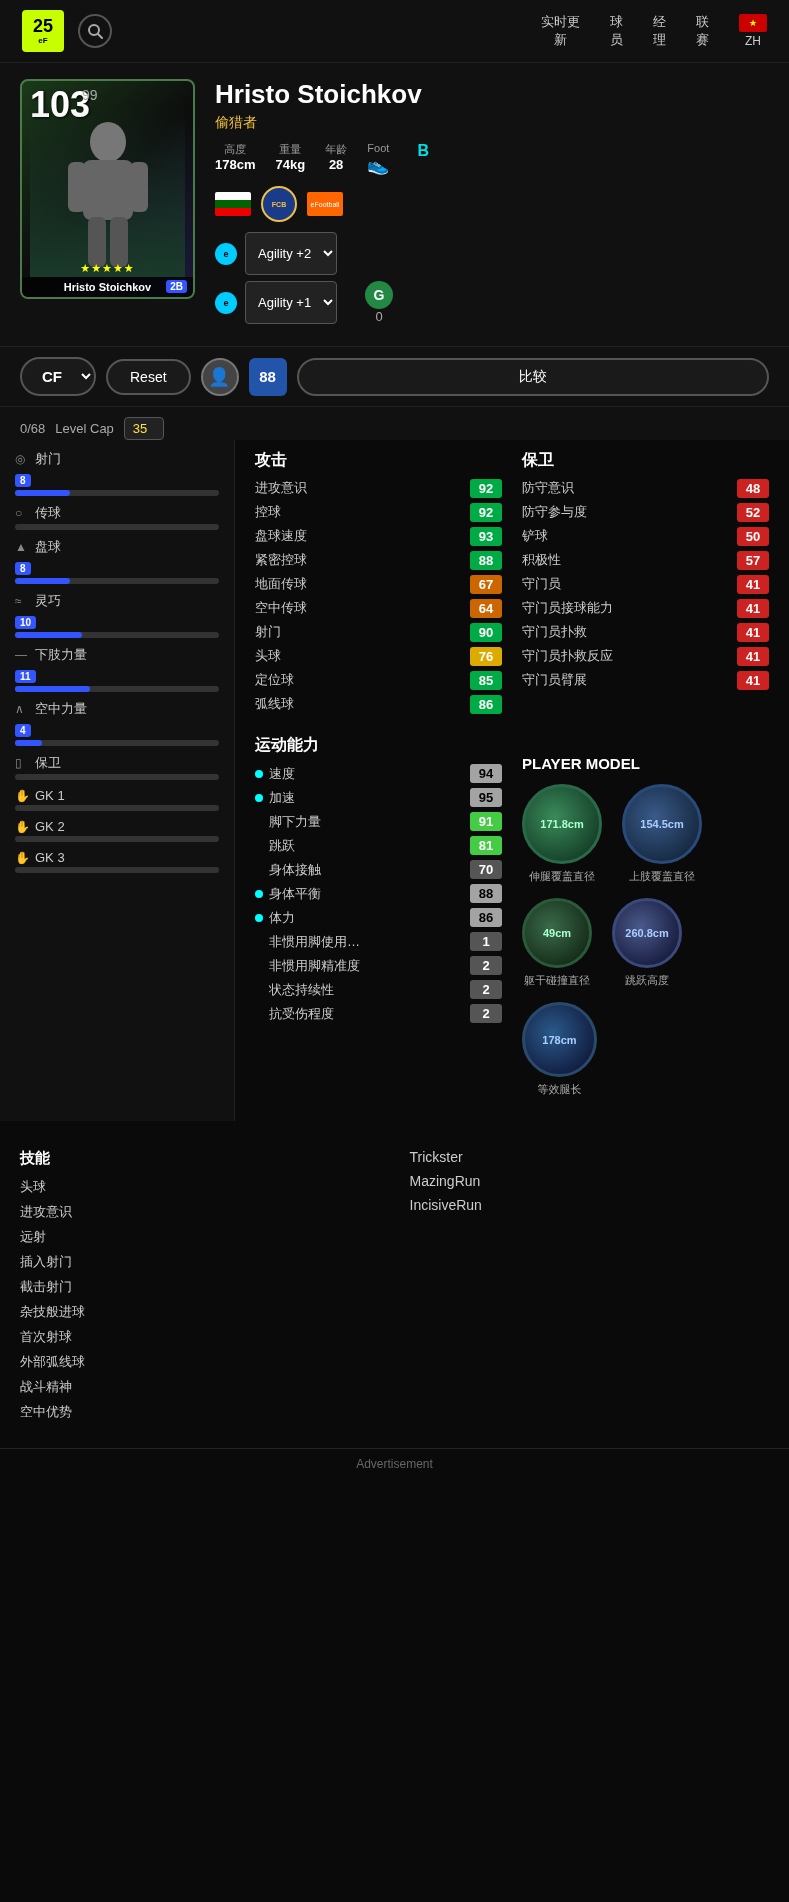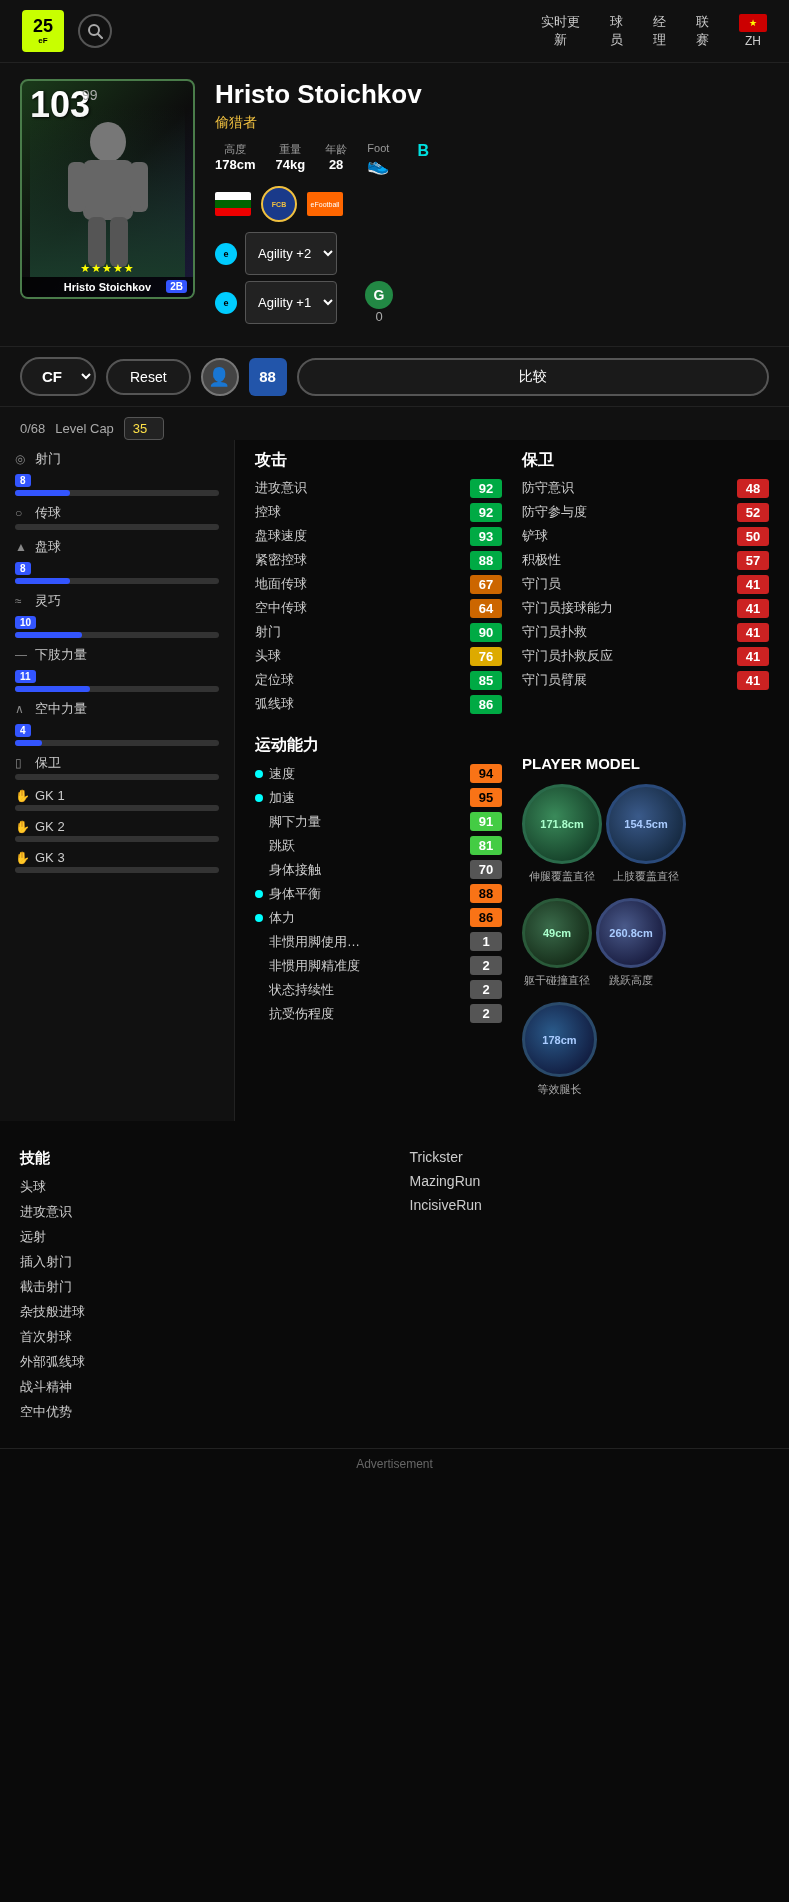--- a/index.html
+++ b/index.html
@@ -508,37 +508,37 @@
     .dot-cyan { background: #00ffff; }
     .dot-none { background: transparent; }
     .athletic-val {
       font-size: 13px;
       font-weight: bold;
       padding: 2px 6px;
       border-radius: 3px;
       min-width: 32px;
       text-align: center;
     }
-    .val-cyan { background: #f97316; color: #000; }
+    .val-cyan { background: #a3a3a3; color: #000; }
     .val-lime { background: #44cc44; color: #fff; }
     .val-white { background: #555; color: #fff; }
 
     
     .player-model-section {
       margin-top: 20px;
     }
     .pm-title {
       font-size: 15px;
       font-weight: bold;
       color: #fff;
       margin-bottom: 12px;
     }
     .pm-circles-row {
       display: flex;
-      gap: 4px;
+      gap: 20px;
       margin-bottom: 14px;
       align-items: center;
     }
     .pm-circle-item {
       display: flex;
       flex-direction: column;
       align-items: center;
       gap: 5px;
     }
     .pm-circle {

